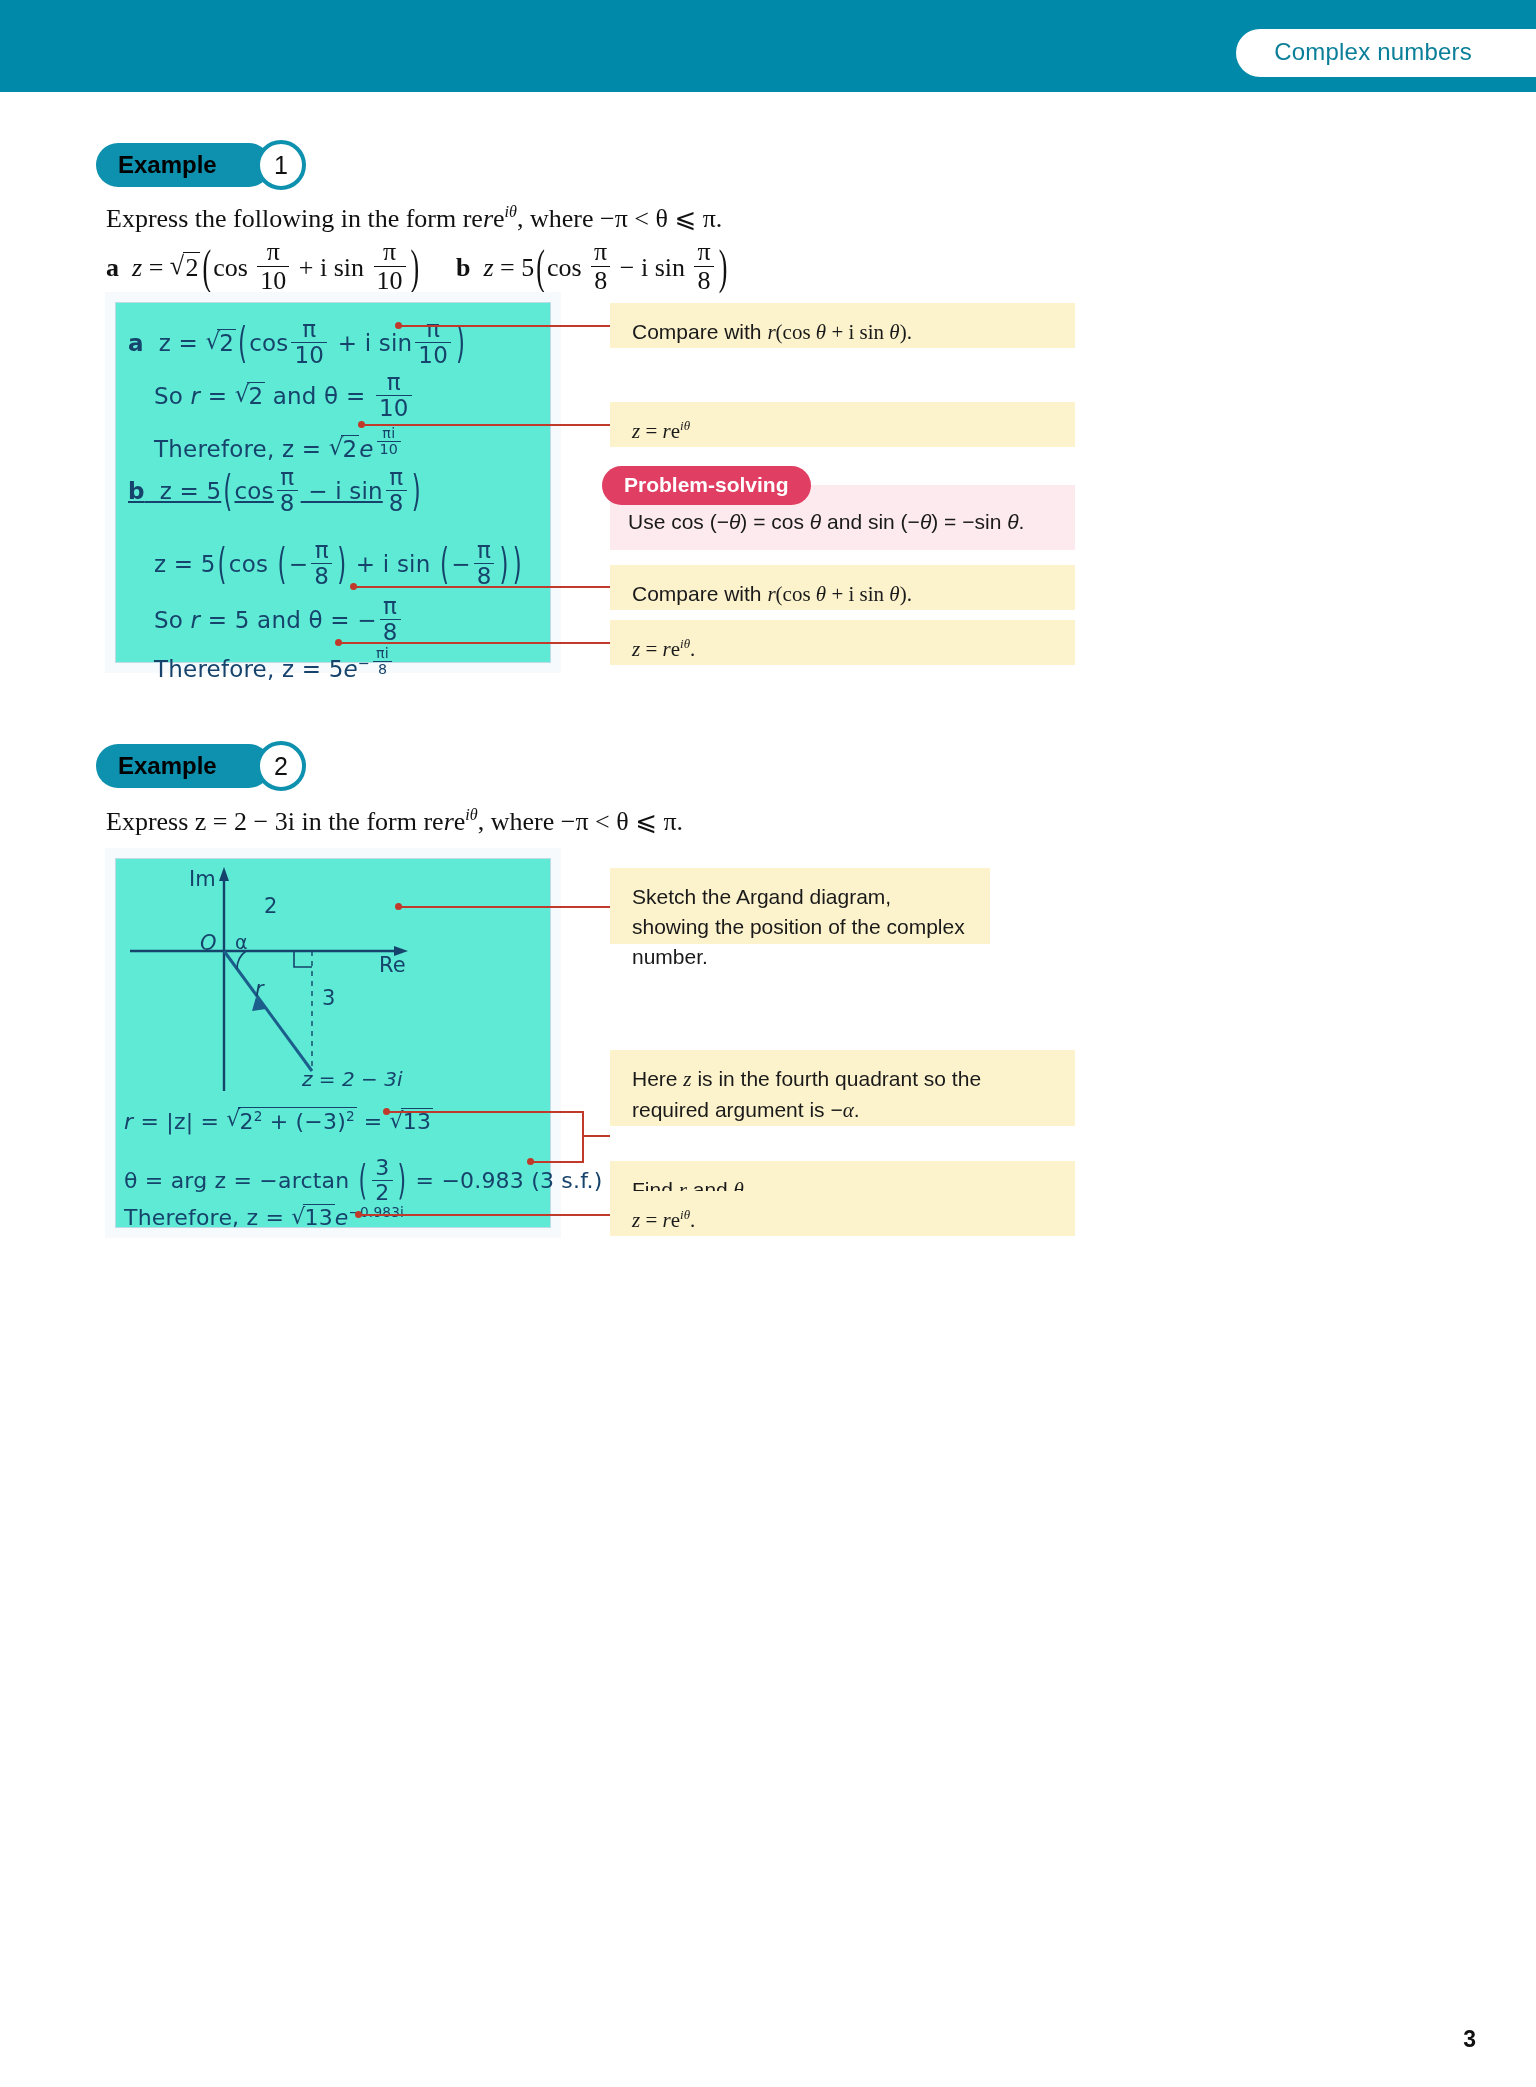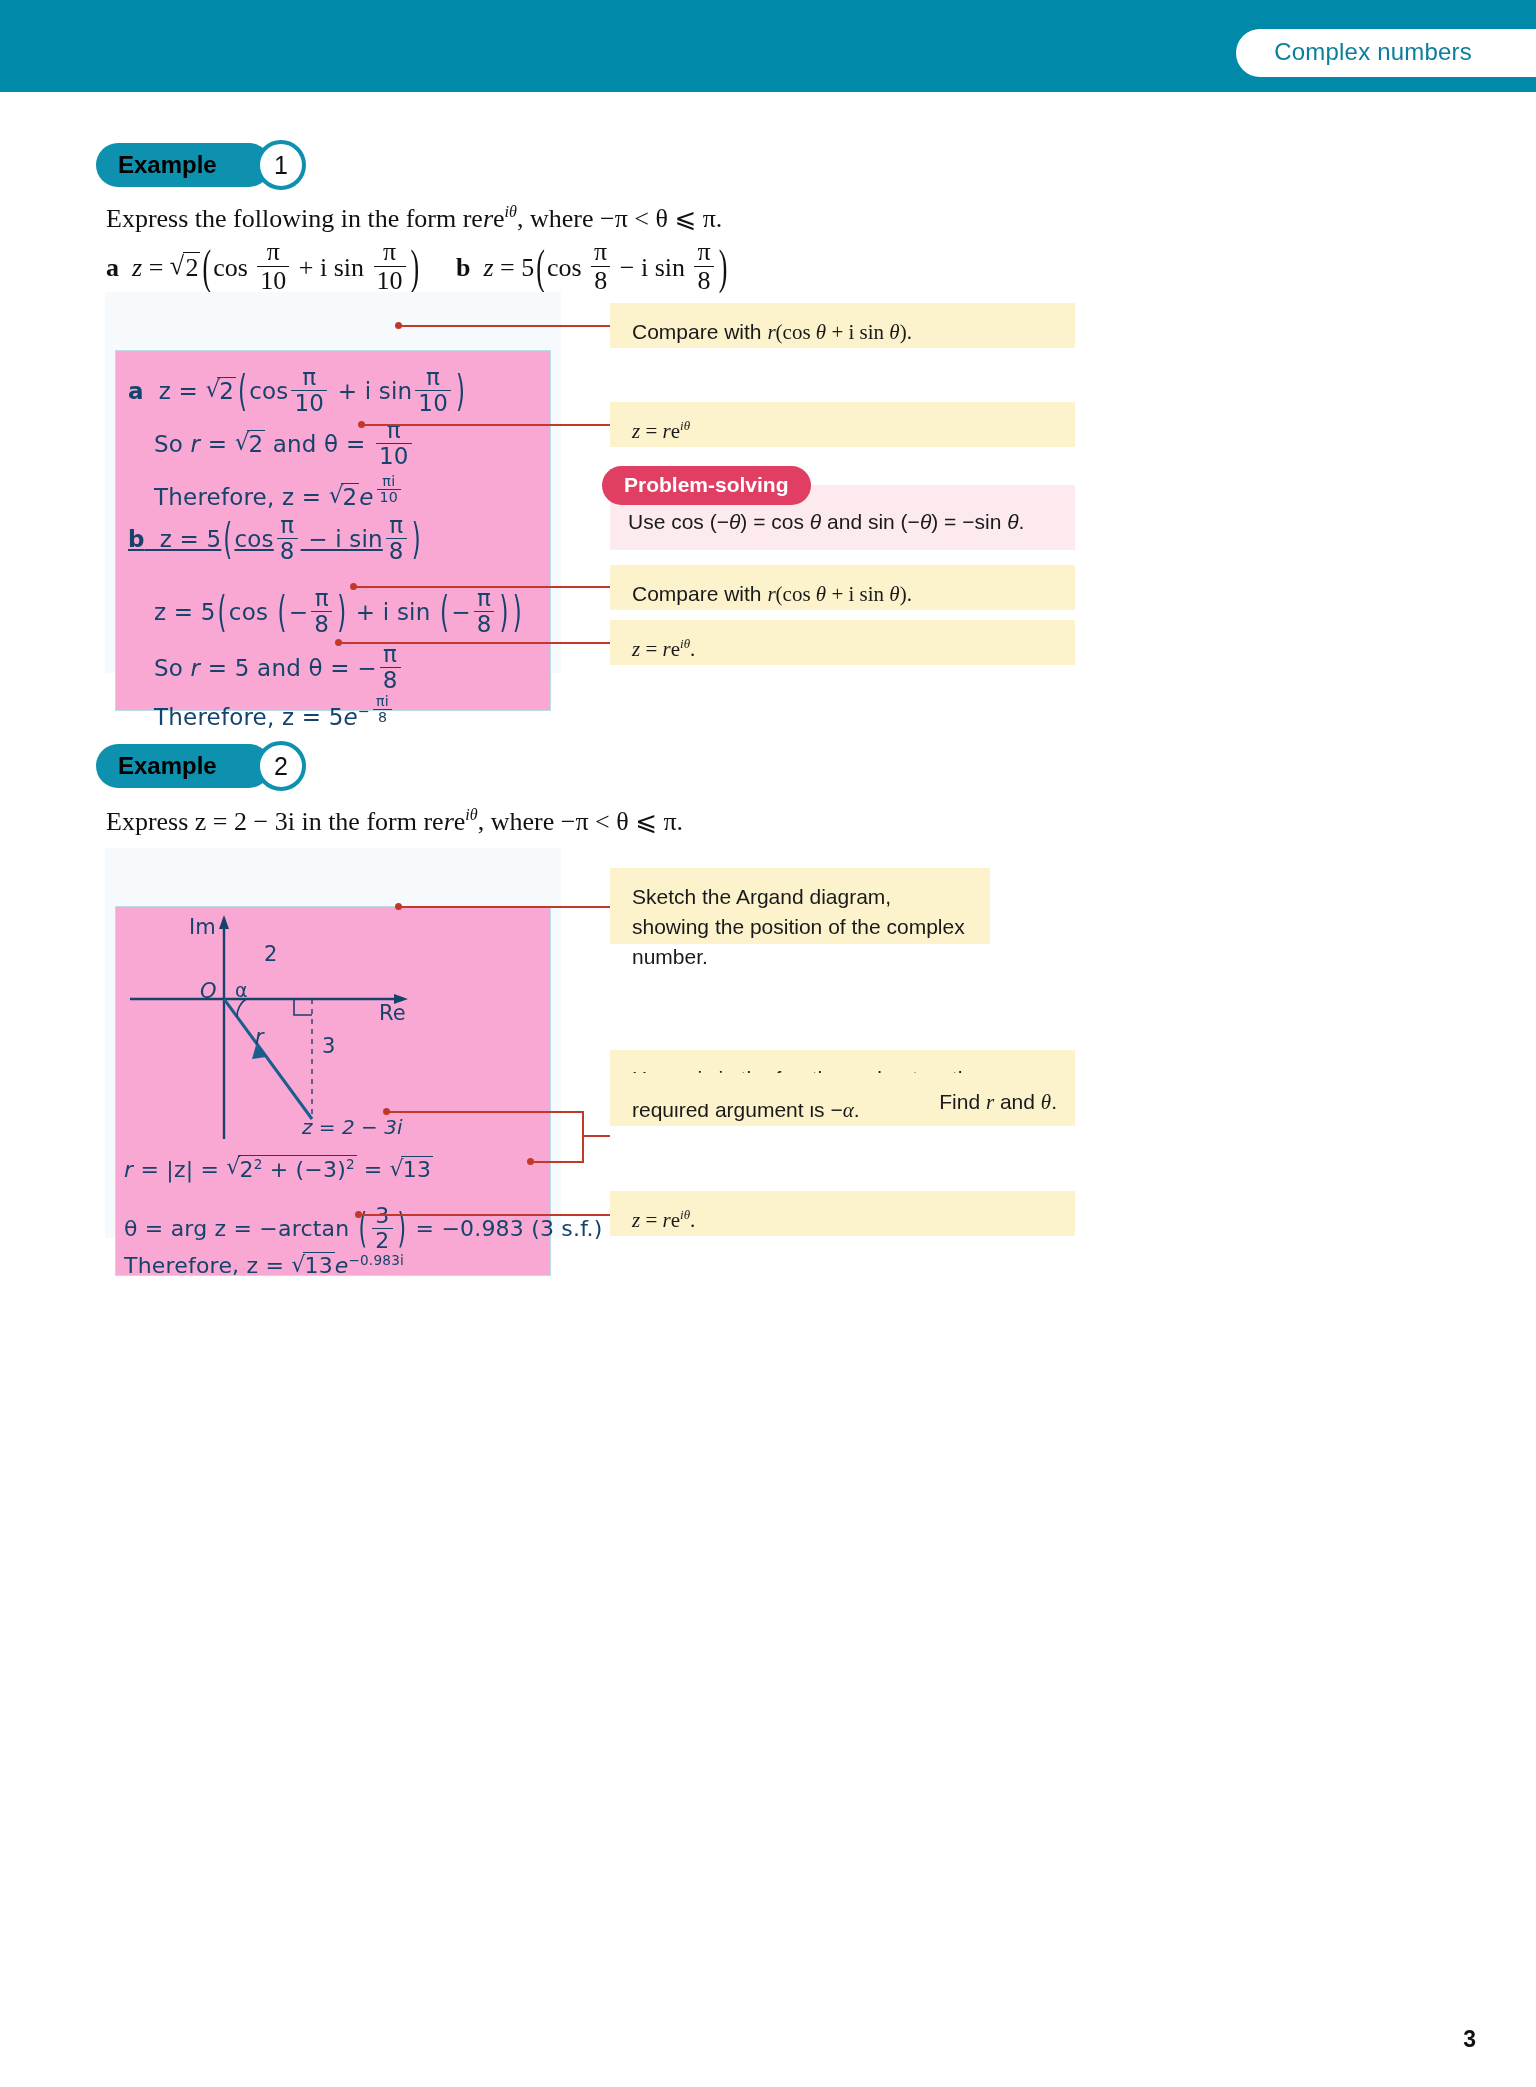--- a/index.html
+++ b/index.html
@@ -76,24 +76,23 @@
   
   .solbox{
     position:absolute;
     background:#f7fafc;
     box-sizing:border-box;
     padding:10px;
   }
   .solbox-inner{
     width:100%;height:100%;
     border:1.5px solid #bcdde8;
-    background:#f9a8d4;
+    background:#5eead4;
     box-sizing:border-box;
     position:relative;
-    margin-top:48px;
   }
   .sol{
     position:absolute;
     font-family:"DejaVu Sans",sans-serif;
     font-size:23px;color:#16436b;white-space:nowrap;
     letter-spacing:.2px;
   }
   .sol .lbl{font-weight:bold;}
   .sol .frac .d{border-top:1.3px solid currentColor;}
 
@@ -315,21 +314,21 @@
 <div class="leader" style="left:358px;top:1214px;width:252px;"></div>
 
 <div class="hint" style="left:610px;top:868px;width:380px;height:76px;">
   <span>Sketch the Argand diagram, showing the position of the complex number.</span>
 </div>
 
 <div class="hint" style="left:610px;top:1006px;width:465px;height:76px;margin-top:44px;">
   <span>Here <span class="ser it">z</span> is in the fourth quadrant so the required argument is −<span class="ser it">α</span>.</span>
 </div>
 
-<div class="hint" style="left:610px;top:1073px;width:465px;height:31px;text-align:right;">
+<div class="hint" style="left:610px;top:1161px;width:465px;height:31px;">
   <span>Find <span class="ser it">r</span> and <span class="ser it">θ</span>.</span>
 </div>
 
 <div class="hint" style="left:610px;top:1191px;width:465px;height:45px;">
   <span class="ser"><span class="it">z</span> = <span class="it">r</span>e<sup class="m it">iθ</sup>.</span>
 </div>
 
 <div class="pageno">3</div>
 
 </body></html>

